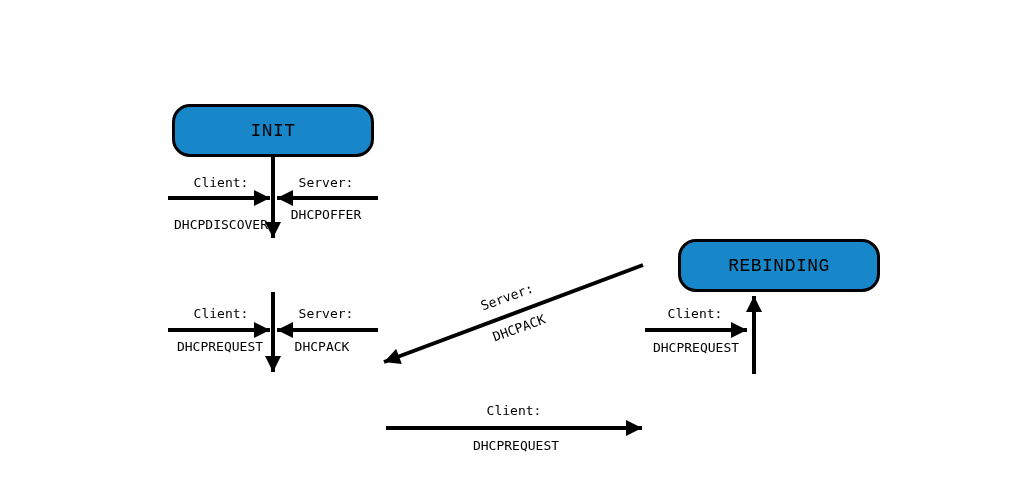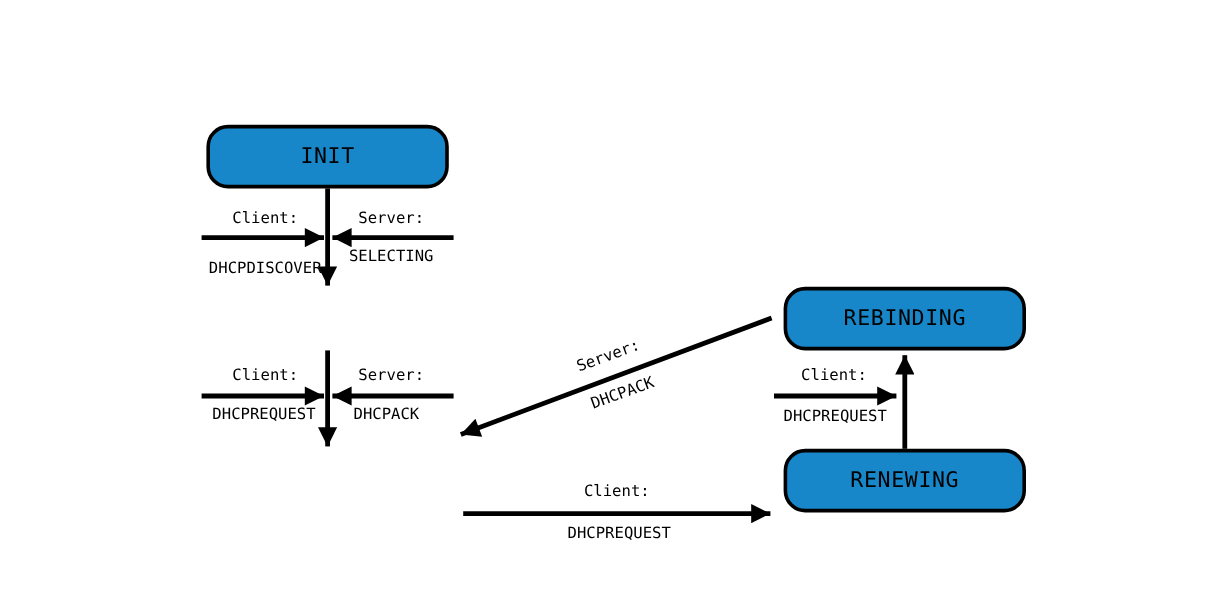--- a/index.html
+++ b/index.html
@@ -32,20 +32,21 @@
     height: 53px;
     background: #1787c9;
     border: 3px solid #000;
     border-radius: 18px;
     display: flex;
     align-items: center;
     justify-content: center;
     font-size: 18px;
     letter-spacing: 0.5px;
     color: #000;
+    font-family: Liberation Mono, monospace;
   }
   .tlabel {
     position: absolute;
     font-size: 13px;
     white-space: nowrap;
     transform: translate(-50%, -50%);
   }
   .tlabel.rot {
     transform: translate(-50%, -50%) rotate(-20deg);
   }
@@ -75,27 +76,26 @@
     <line x1="386" y1="428" x2="642" y2="428" marker-end="url(#ah)"></line>
 
     <line x1="645" y1="330" x2="747" y2="330" marker-end="url(#ah)"></line>
 
     <line x1="754" y1="374" x2="754" y2="296" marker-end="url(#ah)"></line>
 
     <line x1="643" y1="265" x2="384" y2="362" marker-end="url(#ah)"></line>
   </svg>
 
   <div class="state" style="left:172px; top:104px">INIT</div>
-  <div class="state" style="left:653px; top:239px">REBINDING</div>
-  <div class="state" style="left:653px; top:374px">RENEWING</div>
+  <div class="state" style="left:678px; top:239px">REBINDING</div>
 
   <div class="tlabel" style="left:221px; top:182px">Client:</div>
   <div class="tlabel" style="left:326px; top:182px">Server:</div>
   <div class="tlabel" style="left:221px; top:224px">DHCPDISCOVER</div>
-  <div class="tlabel" style="left:326px; top:214px">SELECTING</div>
+  <div class="tlabel" style="left:326px; top:214px">DHCPOFFER</div>
 
   <div class="tlabel" style="left:221px; top:313px">Client:</div>
   <div class="tlabel" style="left:326px; top:313px">Server:</div>
   <div class="tlabel" style="left:220px; top:346px">DHCPREQUEST</div>
   <div class="tlabel" style="left:322px; top:346px">DHCPACK</div>
 
   <div class="tlabel" style="left:514px; top:410px">Client:</div>
   <div class="tlabel" style="left:516px; top:445px">DHCPREQUEST</div>
 
   <div class="tlabel" style="left:695px; top:313px">Client:</div>

